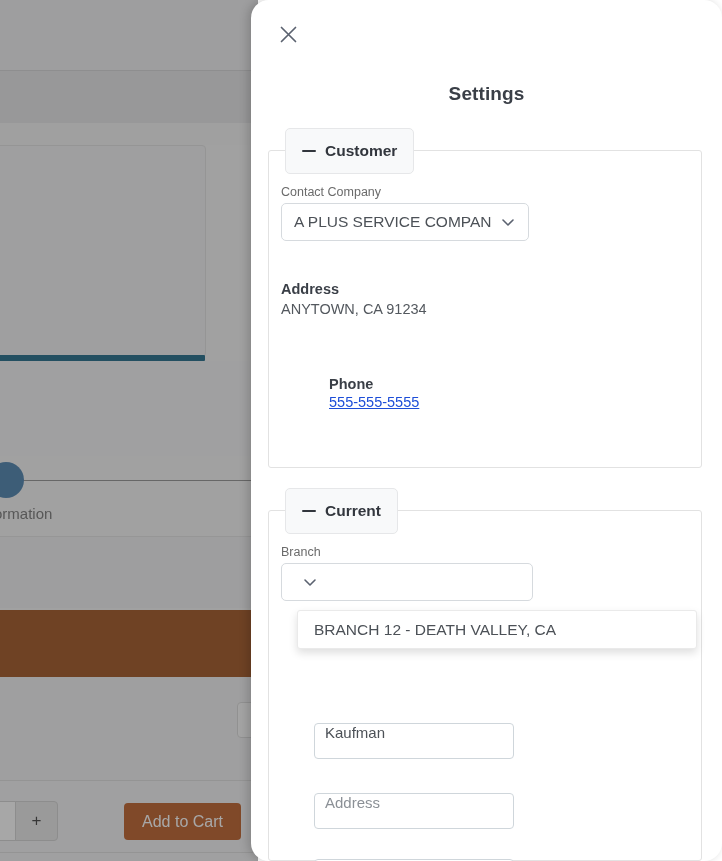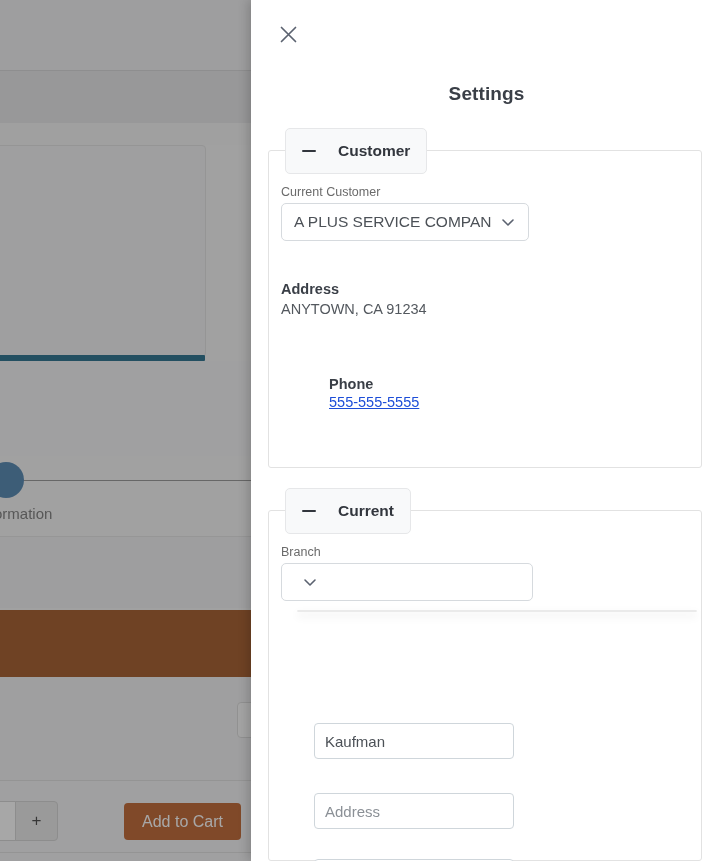--- a/index.html
+++ b/index.html
@@ -147,20 +147,21 @@
 
   
   #modal {
     position: absolute;
     left: 251px; top: 0;
     width: 471px;
     height: 861px;
     background: #ffffff;
     box-shadow: -3px 0 10px rgba(0,0,0,0.18);
     overflow: hidden;
+    border-radius: 18px;
   }
 
   #close-btn {
     position: absolute;
     left: 22px; top: 20px;
     width: 30px; height: 28px;
     display: flex;
     align-items: center;
     justify-content: center;
     cursor: pointer;
@@ -194,21 +195,21 @@
     position: absolute;
     top: -23px;
     left: 16px;
     height: 46px;
     padding: 0 16px;
     background: #f8f9fa;
     border: 1px solid #e6e7e9;
     border-radius: 5px;
     display: flex;
     align-items: center;
-    gap: 22px;
+    gap: 9px;
     cursor: pointer;
   }
   .legend .dash {
     display: inline-block;
     width: 14px;
     height: 2px;
     background: #32363d;
     border-radius: 1px;
   }
   .legend .legend-label {
@@ -293,21 +294,21 @@
 
   
   .txt-input {
     position: absolute;
     width: 200px;
     height: 36px;
     border: 1px solid #cfd6db;
     border-radius: 4px;
     background: #ffffff;
     display: flex;
-    align-items: center;
+    align-items: flex-start;
     padding: 0 10px;
     font-size: 15px;
     cursor: text;
   }
   .txt-input .val { color: #4c5157; }
   .txt-input .ph  { color: #8b9096; }
 </style>
 </head>
 <body>
 
@@ -347,21 +348,21 @@
 
     <div id="modal-title">Settings</div>
 
     <div class="fset" id="fset-customer">
 
       <div class="legend">
         <span class="dash"></span>
         <span class="legend-label">Customer</span>
       </div>
 
-      <div class="field-label" style="left:12px; top:34px;">Current Customer</div>
+      <div class="field-label" style="left:12px; top:34px;">Contact Company</div>
 
       <div class="select-box" style="left:12px; top:52px; width:248px;">
         <span class="sel-text">A PLUS SERVICE COMPANY</span>
         <span class="caret">
           <svg width="16" height="16" viewBox="0 0 16 16" aria-hidden="true">
             <path d="M3 6 L8 11 L13 6" stroke="#5b6270" stroke-width="1.6" fill="none" stroke-linecap="round" stroke-linejoin="round"></path>
           </svg>
         </span>
       </div>
 
@@ -400,16 +401,17 @@
 
       <div class="txt-input" style="left:45px; top:282px;">
         <span class="ph">Address</span>
       </div>
 
       <div class="txt-input" style="left:45px; top:348px;"></div>
 
     </div>
 
     <div id="branch-options">
+      <div class="opt">BRANCH 12 - DEATH VALLEY, CA</div>
     </div>
 
   </div>
 </div>
 
 </body></html>

